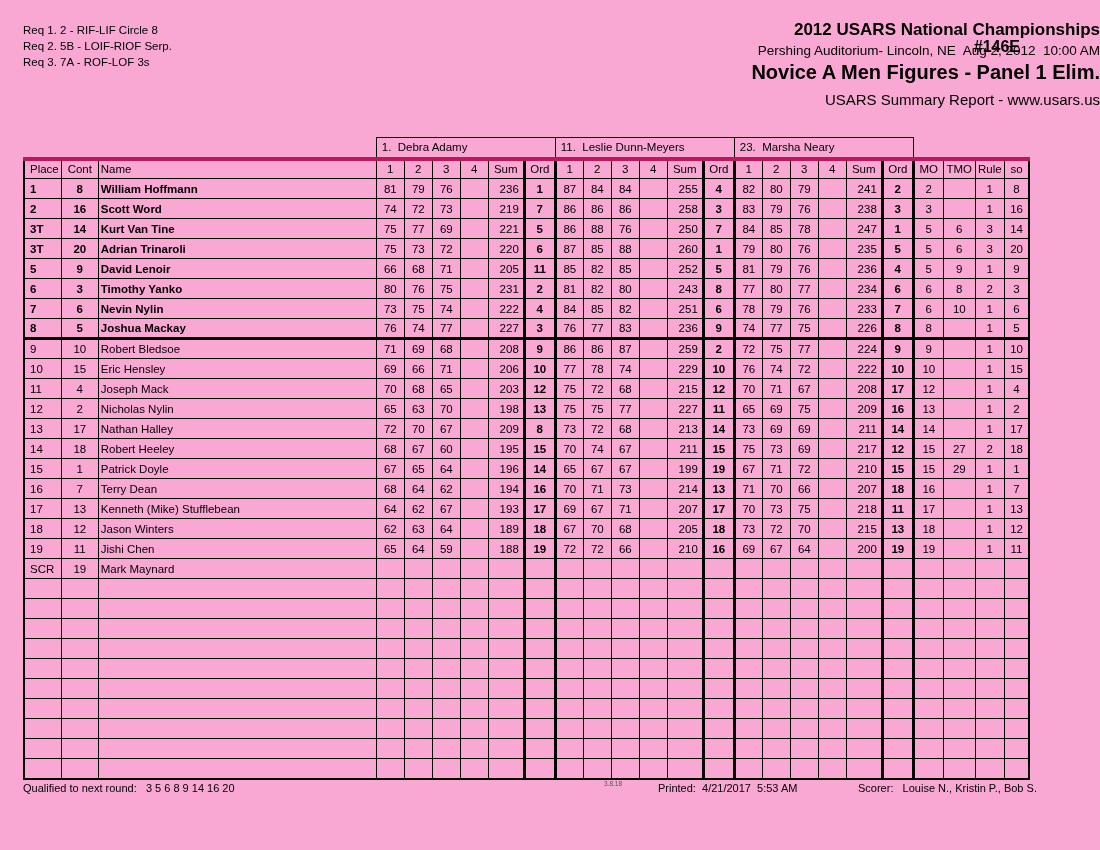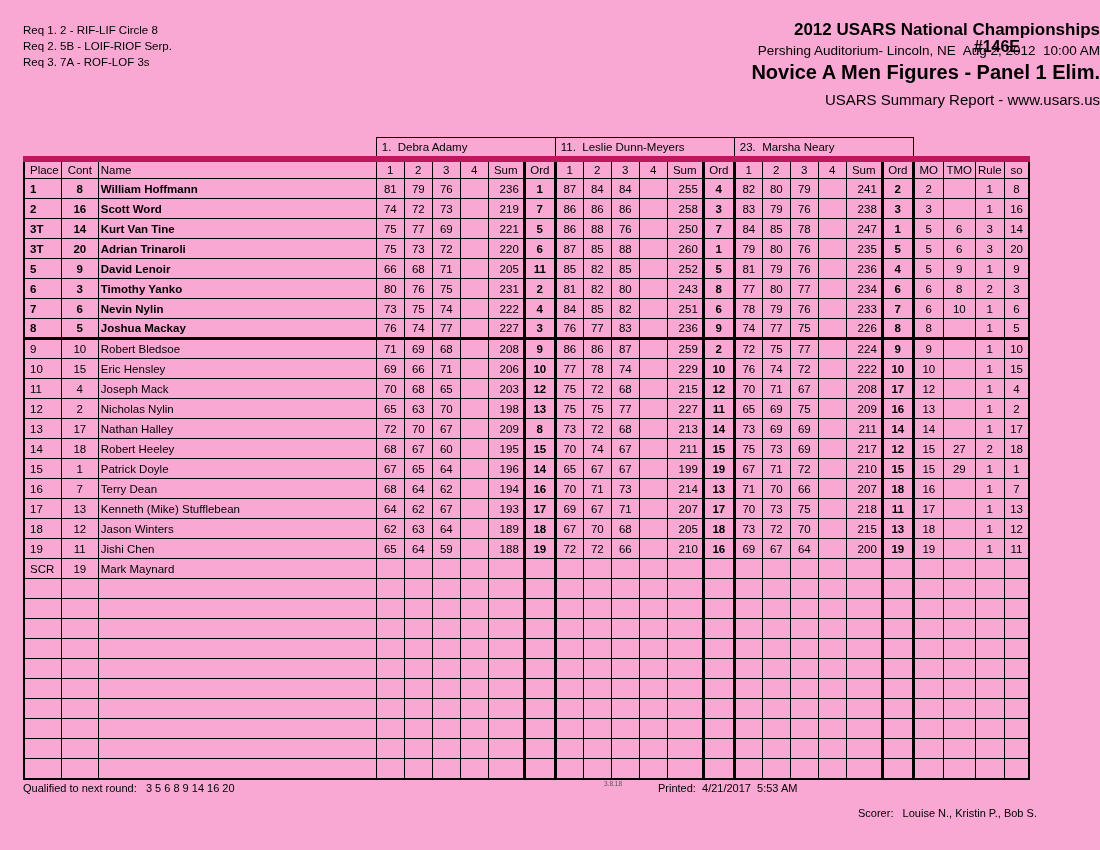--- a/index.html
+++ b/index.html
@@ -18,37 +18,37 @@
 
   
   .table-wrap { position:absolute; left:23px; top:137px; }
   table { border-collapse:collapse; table-layout:fixed; font-size:11.5px; }
   td { border:1px solid #000; height:20px; padding:0 2px; overflow:hidden; white-space:nowrap; }
   tr.band td { height:21px; }
   td.nb { border:none; }
   td.band-box { border:1px solid #000; text-align:left; padding-left:5px; white-space:pre; }
   td.ol { border-left:2px solid #000; }
   td.or { border-right:2px solid #000; }
-  td.ot { border-top:6px solid #be185d; }
+  td.ot { border-top:4px solid #be185d; }
   td.ob { border-bottom:2px solid #000; }
   td.c { text-align:center; }
   td.place { text-align:left; padding-left:5px; }
   td.name  { text-align:left; }
   td.sum { text-align:right; padding-right:4px; }
   td.ordb { border-left:3px solid #000; border-right:3px solid #000; }
   td.ord { font-weight:bold; }
   tr.b .place, tr.b .cont, tr.b .name { font-weight:bold; }
   tr.cut td { border-bottom:3px solid #000; }
 
   
   footer { position:absolute; left:0; top:779px; width:984px; height:24px; font-size:11px; }
   .qualified { position:absolute; left:23px;  top:3px; white-space:pre; }
   .version   { position:absolute; left:604px; top:1px; font-size:6.5px; color:#555; }
   .printed   { position:absolute; left:658px; top:3px; white-space:pre; }
-  .scorer    { position:absolute; left:858px; top:3px; white-space:pre;margin-top:25px; }
+  .scorer    { position:absolute; left:858px; top:3px; white-space:pre; }
 </style>
 </head>
 <body>
 
 <div class="page">
 
   <div class="req-block">
     <div>Req 1. 2 - RIF-LIF Circle 8</div>
     <div>Req 2. 5B - LOIF-RIOF Serp.</div>
     <div>Req 3. 7A - ROF-LOF 3s</div>

